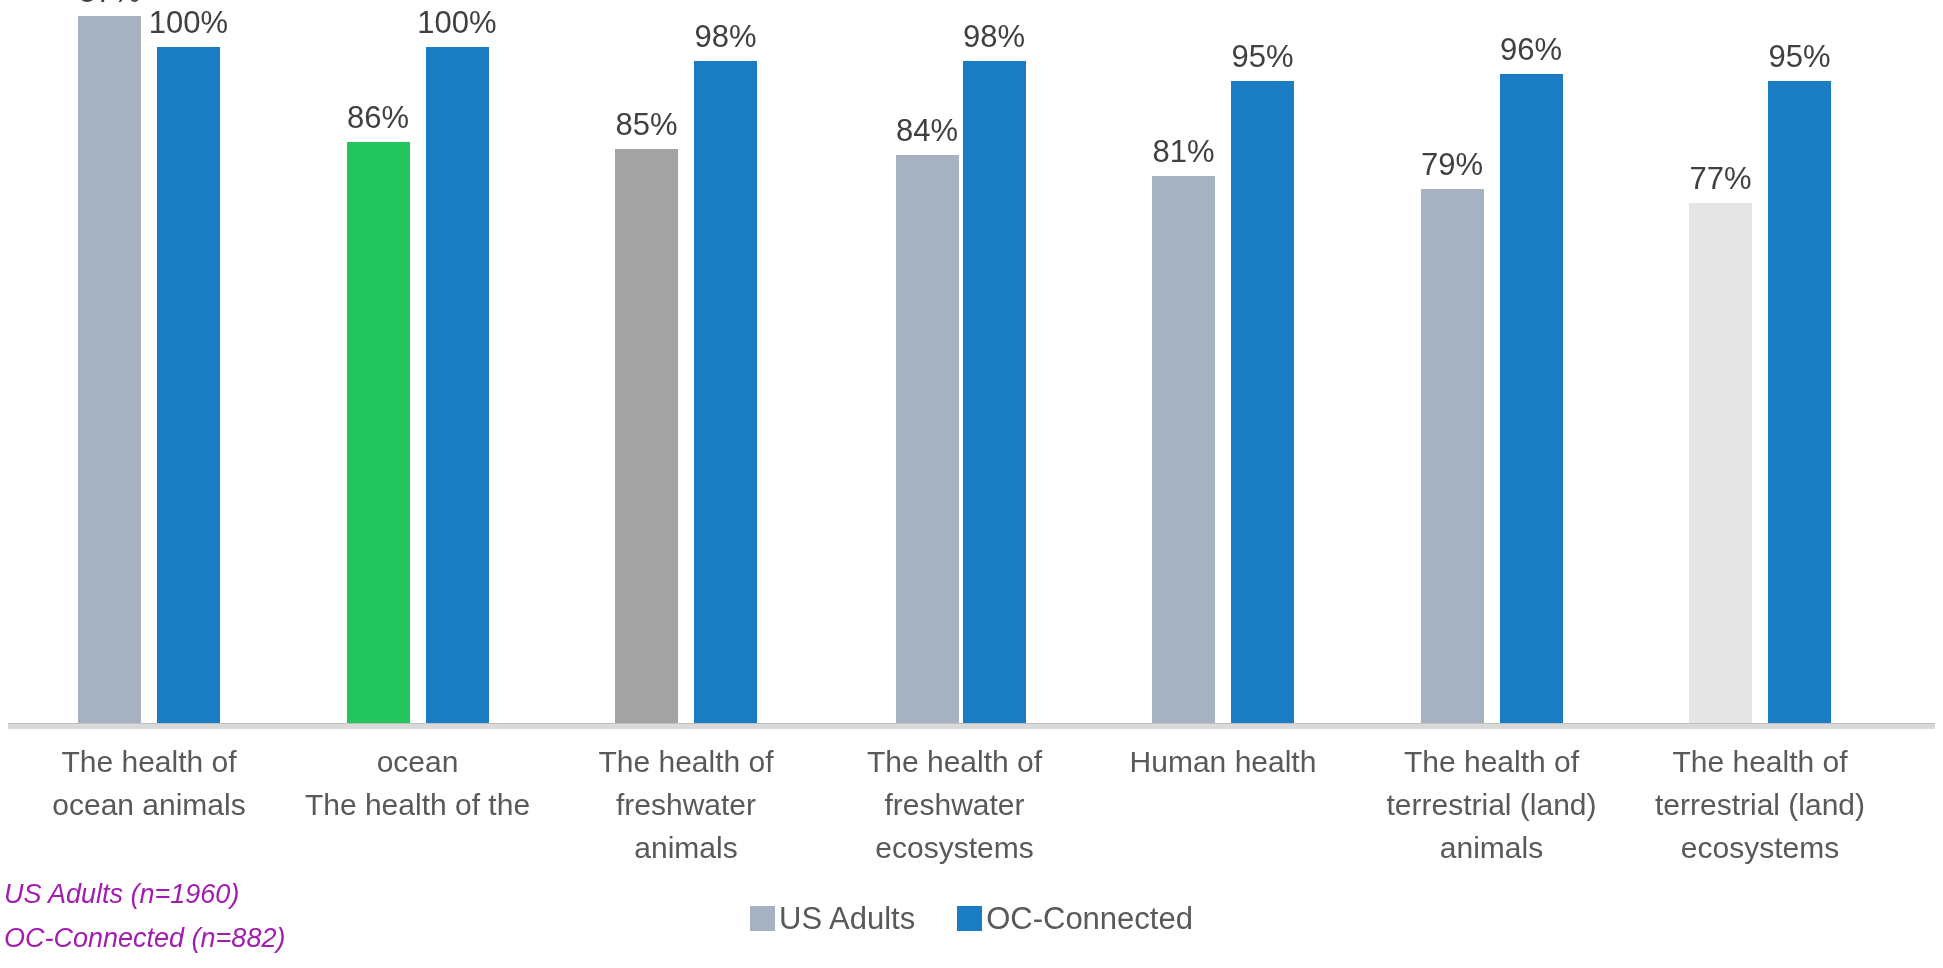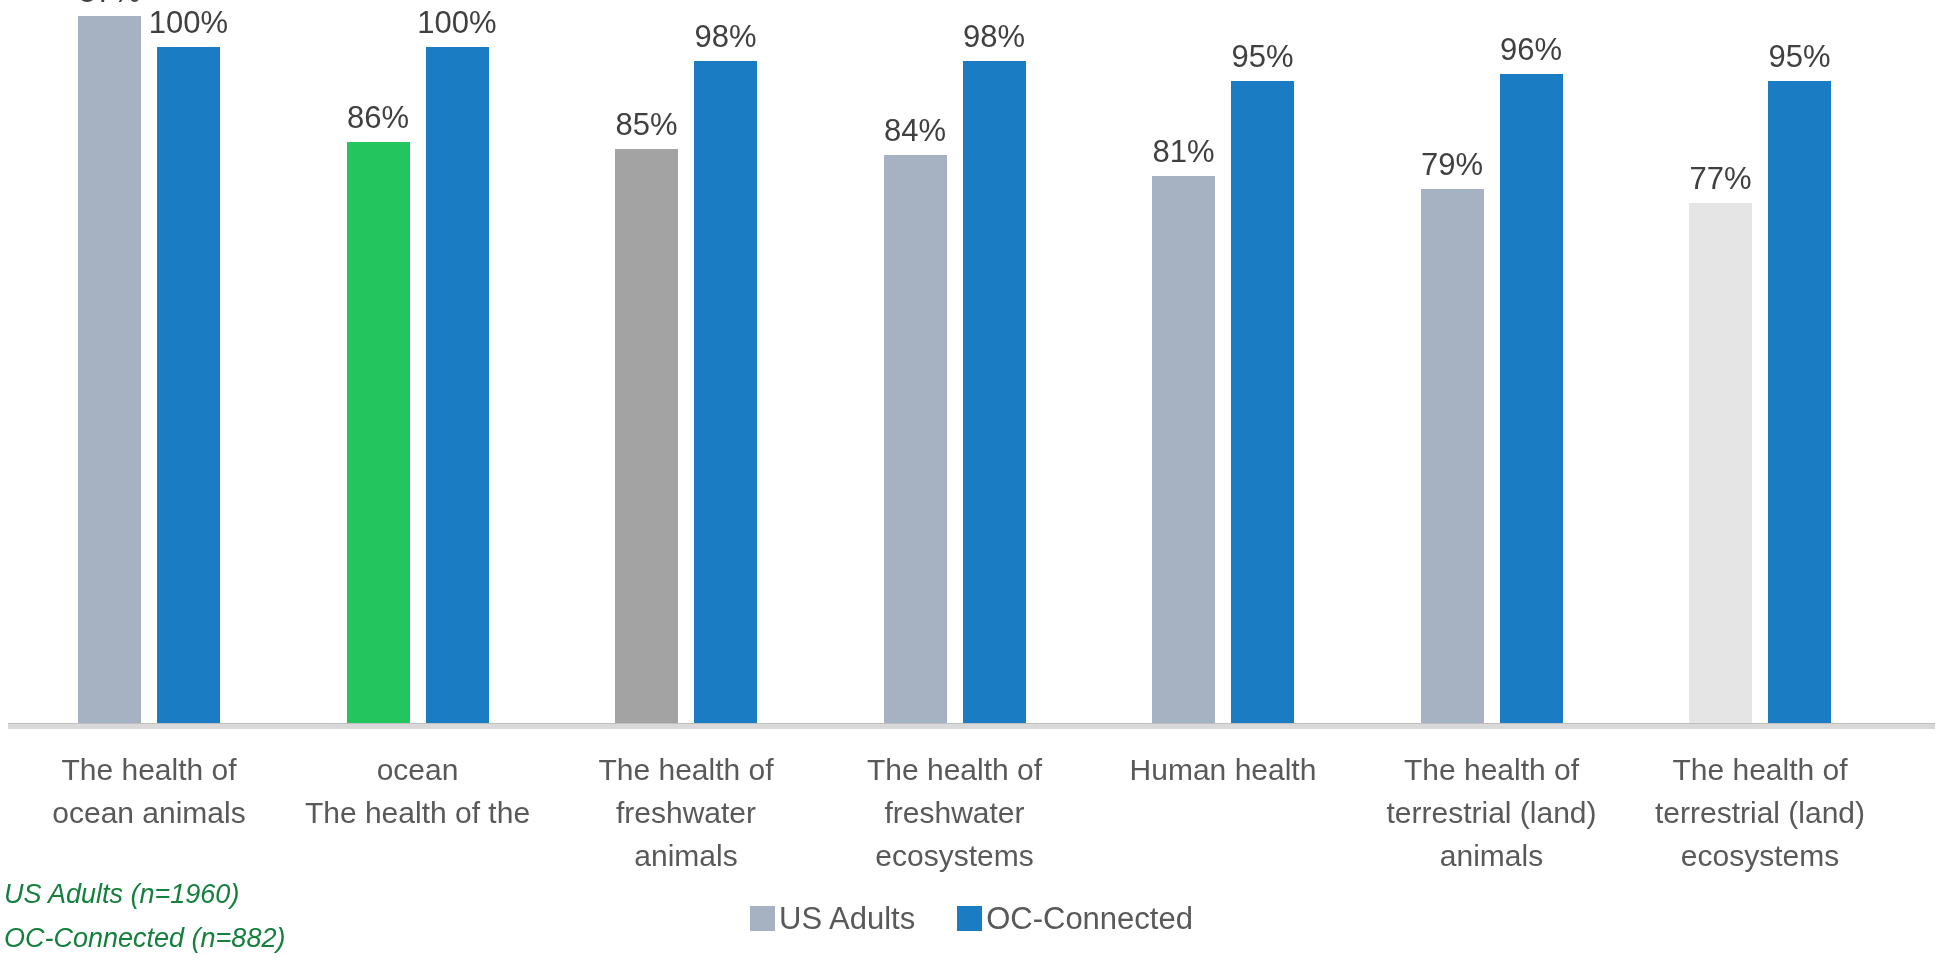--- a/index.html
+++ b/index.html
@@ -70,35 +70,35 @@
   #category-axis {
     position: absolute;
     left: 0;
     top: 740px;
     width: 1943px;
     height: 140px;
   }
 
   .category-label {
     position: absolute;
-    top: 8px;
+    top: 0;
     text-align: center;
     font-size: 30px;
     line-height: 43px;
     color: #595959;
   }
 
   
   #footnotes {
     position: absolute;
     left: 4px;
     top: 872px;
     font-size: 27px;
     line-height: 44px;
-    color: #15803d;
+    color: #a21caf;
     font-style: italic;
   }
 
   .footnote { white-space: nowrap; }
 
   
   #legend {
     position: absolute;
     left: 0;
     top: 903px;
@@ -156,21 +156,21 @@
       </div>
       <div class="bar-group" style="left: 615px; width: 142px;">
         <div class="bar series-0" style="height: 574.346px; background: #a3a3a3;">
           <span class="bar-label">85%</span>
         </div>
         <div class="bar series-1" style="height: 662.187px; background: rgb(26, 125, 196);">
           <span class="bar-label">98%</span>
         </div>
       </div>
       <div class="bar-group" style="left: 883.5px; width: 142px;">
-        <div class="bar series-0" style="height: 567.589px; background: rgb(166, 177, 194);">
+        <div class="bar series-0" style="height: 567.589px; background: rgb(166, 177, 194); margin-left: 12px;">
           <span class="bar-label">84%</span>
         </div>
         <div class="bar series-1" style="height: 662.187px; background: rgb(26, 125, 196);">
           <span class="bar-label">98%</span>
         </div>
       </div>
       <div class="bar-group" style="left: 1152px; width: 142px;">
         <div class="bar series-0" style="height: 547.318px; background: rgb(166, 177, 194);">
           <span class="bar-label">81%</span>
         </div>

